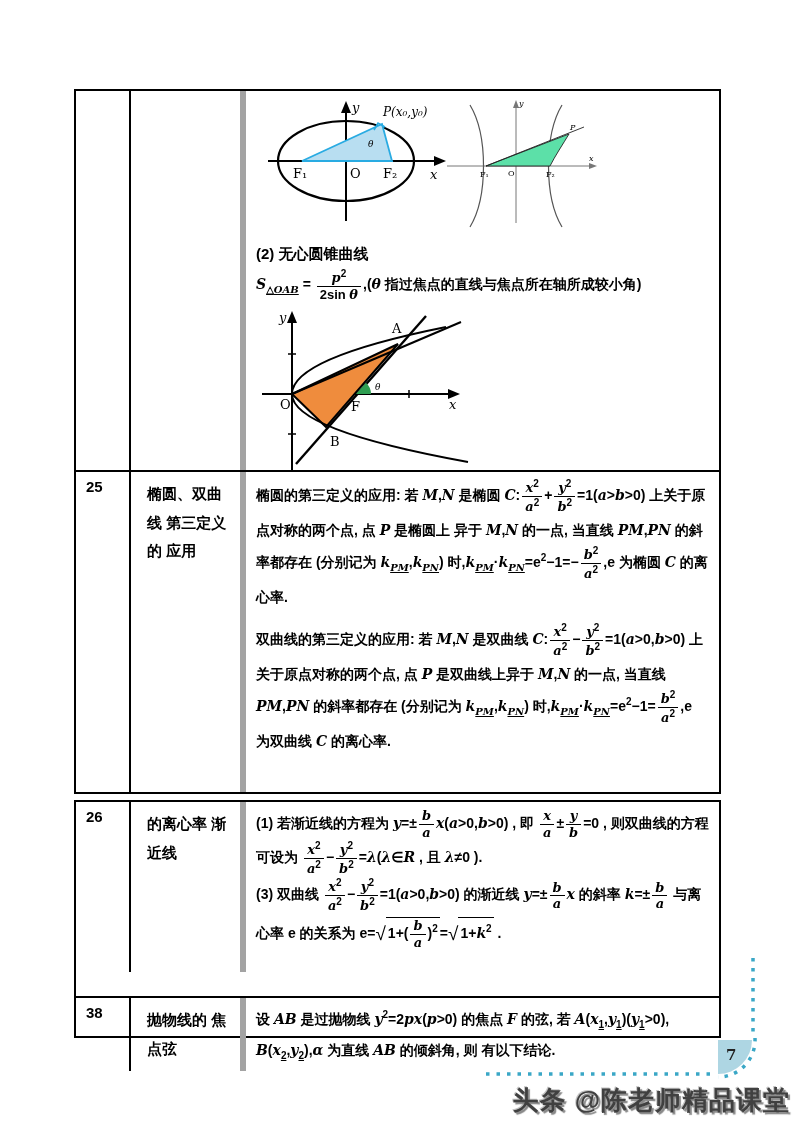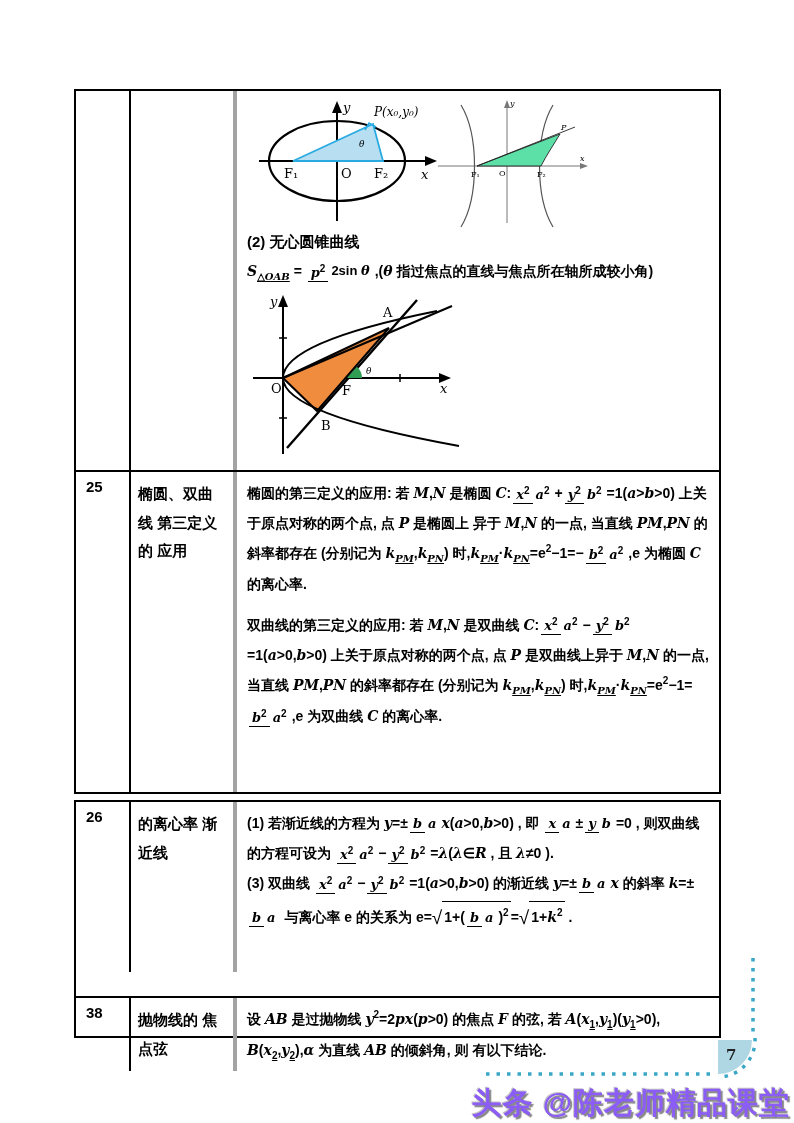--- a/index.html
+++ b/index.html
@@ -4,37 +4,37 @@
 <style>
   html,body{margin:0;padding:0;background:#fff;}
   .page{position:relative;width:794px;height:1123px;background:#ffffff;overflow:hidden;
         font-family:"Liberation Sans",sans-serif;color:#000;}
   .tbl{position:absolute;border:2px solid #000;display:flex;flex-direction:column;box-sizing:border-box;background:#fff;}
   .trow{display:flex;flex:0 0 auto;}
   .trow.grow{flex:1 1 auto;}
   .sep{border-top:2px solid #000;}
   .c1{width:55px;border-right:2px solid #000;box-sizing:border-box;padding:6px 0 4px 10px;
       font-weight:700;font-size:15px;}
-  .c2{width:106px;border-right:4px solid #a3a3a3;box-sizing:border-box;padding:8px 7px;
-      font-weight:700;font-size:15px;line-height:1.9;}
+  .c2{width:106px;border-right:6px solid #a3a3a3;box-sizing:border-box;padding:8px 7px;
+      font-weight:700;font-size:15px;line-height:1.9;margin-left:9px;}
   .c3{flex:1;box-sizing:border-box;padding:6px 10px 4px 10px;position:relative;}
   .mx{font-size:14px;font-weight:700;line-height:2.15;}
   .mx i, .mx .up{font-family:"DejaVu Serif",serif;}
   .mx sup{font-size:10px;} .mx sub{font-size:10px;text-decoration:underline;}
-  .frac{display:inline-flex;flex-direction:row;vertical-align:middle;text-align:center;
+  .frac{display:inline-flex;flex-direction:column;vertical-align:middle;text-align:center;
         margin:0 2px;line-height:1.2;font-size:13px;}
   .frac .num{border-bottom:1.4px solid #000;padding:0 3px;display:block;}
   .frac .den{padding:0 3px;display:block;}
   .rt{font-size:19px;font-weight:400;vertical-align:-2px;}
   .ovl{display:inline-block;border-top:1.4px solid #000;padding:0 2px;}
-  .heading{font-size:15px;font-weight:700;margin:8px 0 2px 0;}
+  .heading{font-size:15px;font-weight:700;margin:20px 0 2px 0;}
   .formula{margin:4px 0 2px 0;}
   .figrow{position:relative;height:128px;}
-  .watermark{position:absolute;right:4px;top:1083px;font-size:30px;font-weight:700;
-             letter-spacing:1px;color:#8b5cf6;
+  .watermark{position:absolute;right:4px;top:1083px;font-size:26px;font-weight:700;
+             letter-spacing:1px;color:#404040;
              text-shadow:2px 2px 1px #878787,-1px -1px 0 #c4c4c4;text-align:right;}
   svg text{font-family:"DejaVu Serif",serif;}
 </style>
 </head>
 <body>
 
 <div class="page">
 
   <div class="tbl" style="left:74px;top:89px;width:647px;height:705px;">
 

